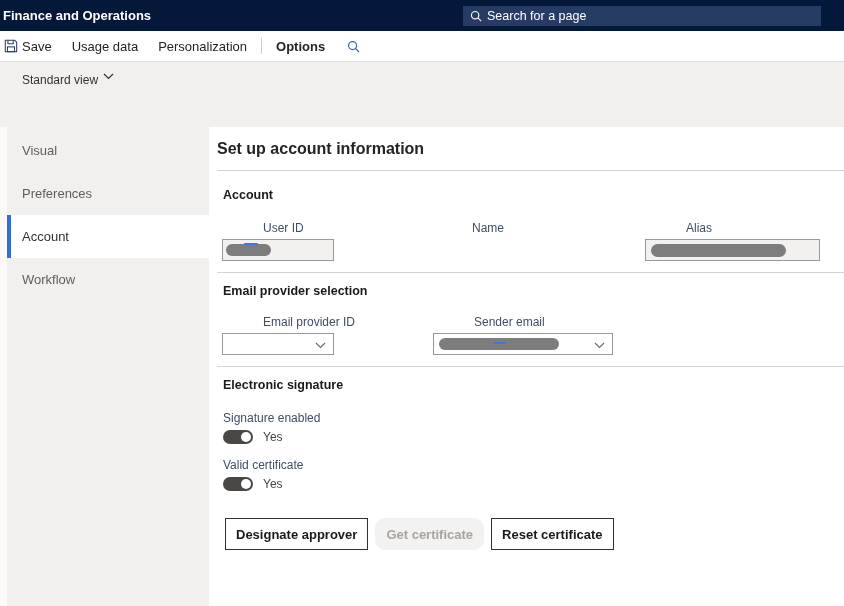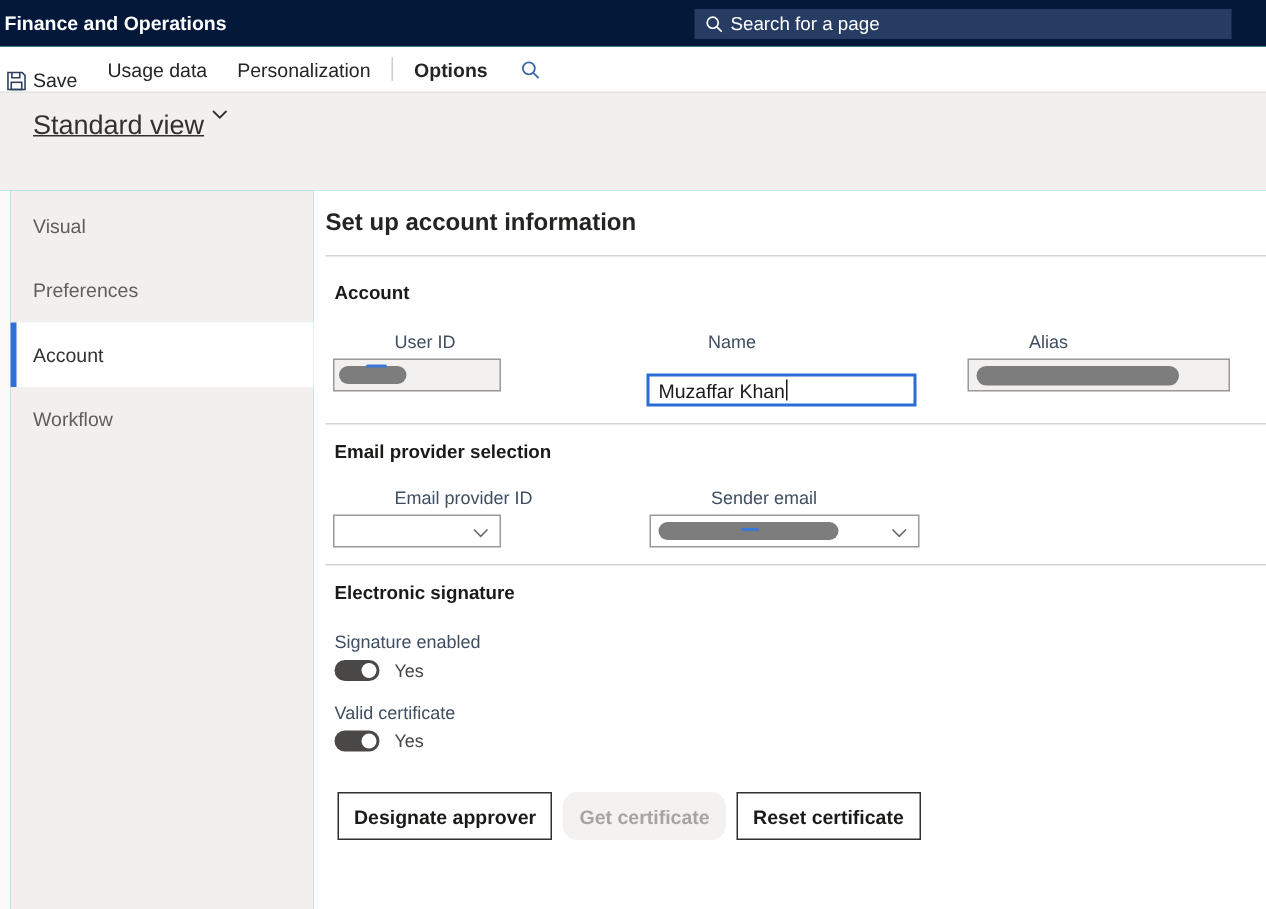--- a/index.html
+++ b/index.html
@@ -11,29 +11,29 @@
   .topbar { position:relative; height:31px; background:#04183a; display:flex; align-items:center; }
   .topbar-title { color:#fff; font-size:13px; font-weight:700; padding-left:3px; white-space:nowrap; }
   .searchbox { position:absolute; left:463px; top:6px; width:358px; height:20px; background:#273c63;
                display:flex; align-items:center; color:#fff; font-size:12.5px; }
   .searchbox svg { margin:0 5px 0 7px; flex:0 0 auto; }
 
   
   .cmdbar { height:31px; background:#fff; display:flex; align-items:center; font-size:13px; color:#252423;
             border-bottom:1px solid #e3e1df; }
   .cmd-item { display:flex; align-items:center; height:100%; padding:0 10px; cursor:pointer; white-space:nowrap; }
-  .cmd-item.save { padding-left:4px;align-items:flex-end; }
+  .cmd-item.save { padding-left:4px; }
   .cmd-item svg { margin-right:4px; }
   .cmd-sep { width:1px; height:16px; background:#d0cecc; margin:0 4px; }
   .cmd-options { font-weight:700; }
   .cmd-search { padding:0 12px; }
 
   
   .pagehead { height:65px; background:#f1f0ee; padding:11px 0 0 22px; }
-  .viewsel { display:flex; font-size:18px; color:#323130; gap:5px; cursor:pointer; width:max-content;text-decoration:underline; }
+  .viewsel { display:flex; font-size:12px; color:#323130; gap:5px; cursor:pointer; width:max-content; }
   .page-title { font-size:24px; font-weight:600; color:#1b1a19; margin-top:2px; letter-spacing:0.2px; }
 
   
   .bodyrow { display:flex; height:479px; }
   .leftstrip { width:7px; background:#fbfaf9; flex:0 0 auto; }
   .sidebar { width:202px; background:#f1f0ee; flex:0 0 auto; padding-top:2px; }
   .side-item { position:relative; height:43px; display:flex; align-items:center; padding-left:15px;
                font-size:13px; color:#605e5c; cursor:pointer; }
   .side-item.selected { background:#fff; color:#323130; }
   .side-item.selected .selbar { position:absolute; left:0; top:0; width:4px; height:100%; background:#2f6fd6; }
@@ -149,24 +149,20 @@
         <div class="field" style="margin-left:13px; width:112px;">
           <div class="f-label">User ID</div>
           <div class="f-box readonly">
             <div class="redact" style="margin-left:3px; width:45px; height:12px;">
               <span class="blue-dash" style="left:18px; top:-1px; width:14px;"></span>
             </div>
           </div>
         </div>
         <div class="field" style="margin-left:97px; width:180px;gap:10px;">
           <div class="f-label">Name</div>
-          <div class="f-box focused">
-            <span class="f-text">Muzaffar Khan</span>
-            <span class="caret"></span>
-          </div>
         </div>
         <div class="field" style="margin-left:34px; width:175px;">
           <div class="f-label">Alias</div>
           <div class="f-box readonly">
             <div class="redact" style="margin-left:5px; width:135px; height:13px;"></div>
           </div>
         </div>
       </div>
 
       <div class="divider" style="margin-top:11px;"></div>

